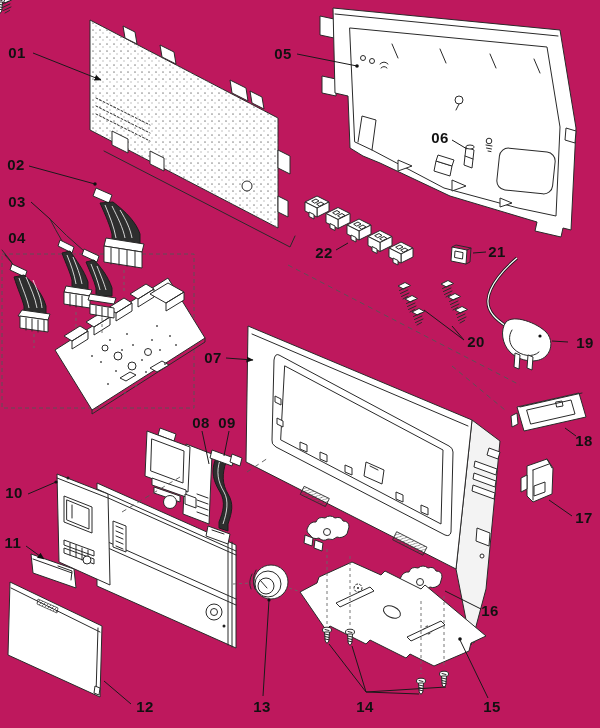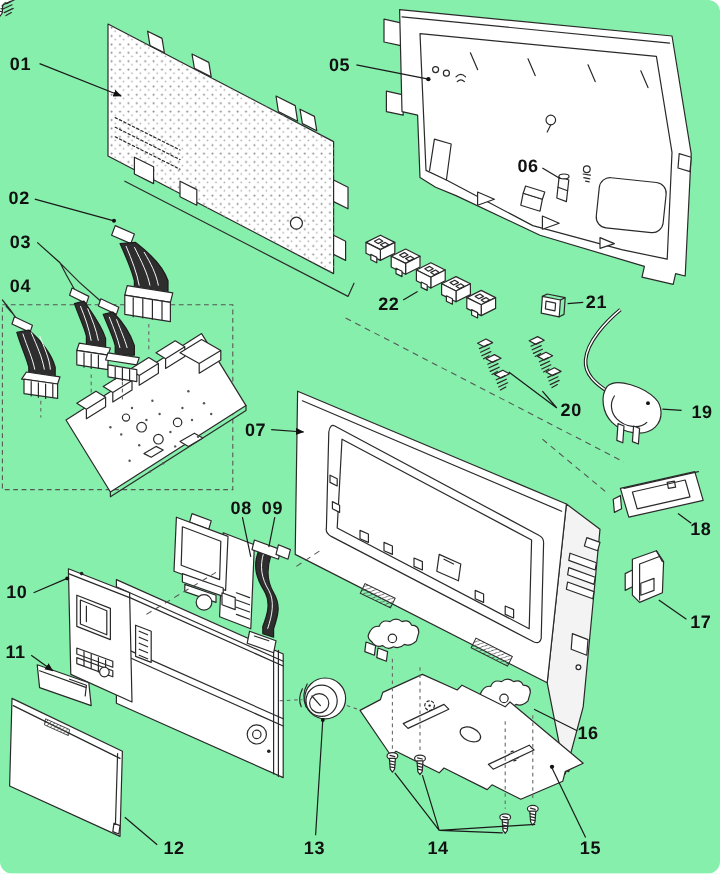--- a/index.html
+++ b/index.html
@@ -1,17 +1,17 @@
 <!DOCTYPE html>
 <html><head>
 <meta charset="utf-8">
 <style>
   html,body{margin:0;padding:0;background:#ffffff;}
-  .stage{position:relative;width:600px;height:728px;background:#86efac;overflow:hidden;
-         font-family:"Liberation Sans", sans-serif;border-radius:10px;}
+  .stage{position:relative;width:600px;height:728px;background:#be185d;overflow:hidden;
+         font-family:"Liberation Sans", sans-serif;}
   svg{display:block}
   text.callout{font-family:"Liberation Sans", sans-serif;font-size:15px;font-weight:bold;
                fill:#111;letter-spacing:.5px;}
   .ln{stroke:#2a2a2a;stroke-width:1;fill:none;stroke-linejoin:round;stroke-linecap:round;}
   .lnw{stroke:#2a2a2a;stroke-width:1;fill:#ffffff;stroke-linejoin:round;}
   .lns{stroke:#2a2a2a;stroke-width:1;fill:#f3f3f3;stroke-linejoin:round;}
   .dk{stroke:#1c1c1c;stroke-width:1;fill:#2e2e2e;stroke-linejoin:round;}
   .dash{stroke:#555;stroke-width:.9;fill:none;stroke-dasharray:5 4;}
   .dash2{stroke:#666;stroke-width:.9;fill:none;stroke-dasharray:3 3;}
   .lead{stroke:#1a1a1a;stroke-width:1;fill:none;}

